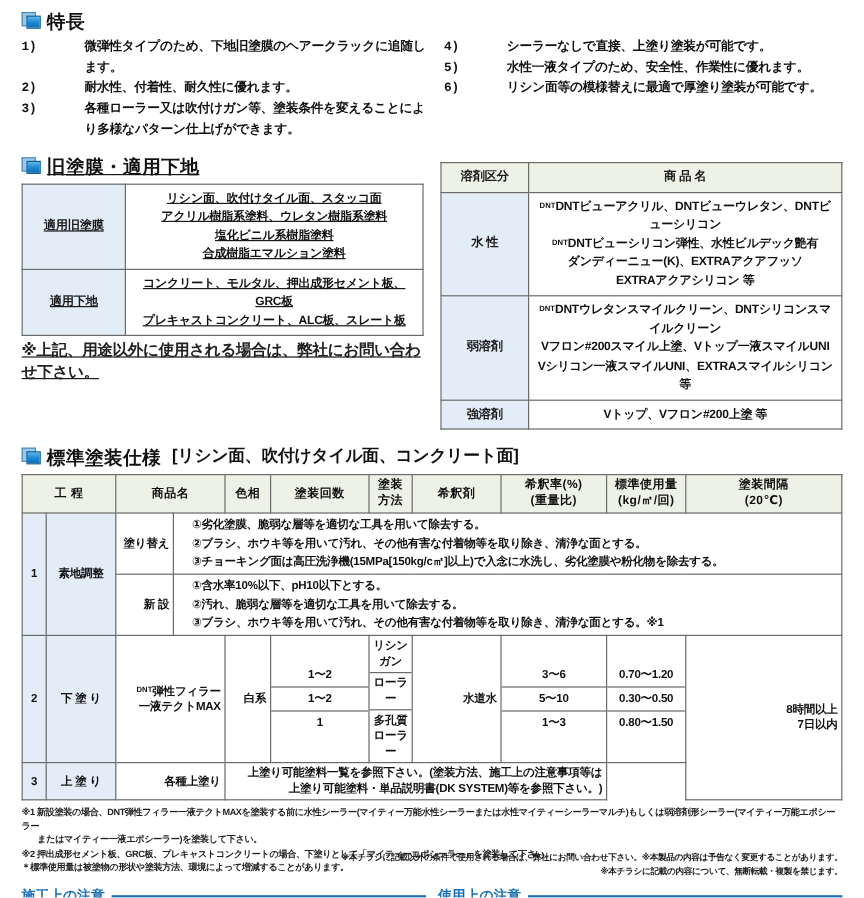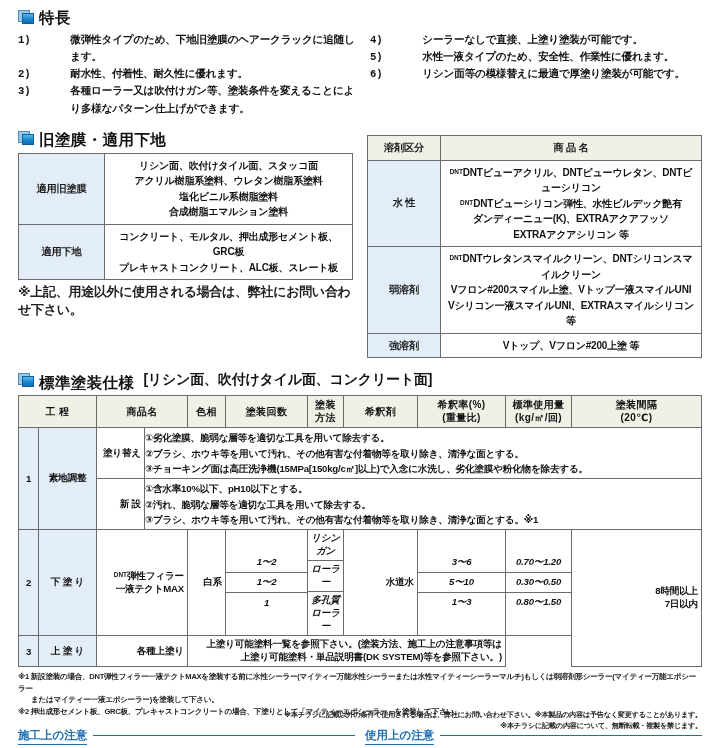--- a/index.html
+++ b/index.html
@@ -30,44 +30,44 @@
   #features{padding-top:9px;font-family:Liberation Mono, monospace;}
   .feat-grid{display:flex;margin-top:5px;}
   .feat-col{width:50%;box-sizing:border-box;}
   .feat-col.right{padding-left:10px;}
   .feat-item{display:flex;font-size:10.6px;line-height:1.62;letter-spacing:-.2px;font-weight:bold;color:#111;}
   .feat-num{flex:0 0 auto;}
   .feat-txt{flex:1 1 auto;padding-left:40px;}
 
   
   .row2{display:flex;margin-top:12px;gap:14px;}
-  .col-l{width:335px;}
+  .col-l{width:335px;text-decoration:underline;}
   .col-r{width:335px;}
 
   table{border-collapse:collapse;width:100%;}
   td,th{border:1px solid #6b6b6b;vertical-align:middle;}
   .tbl{margin-top:5px;font-size:10px;}
   .tbl td{padding:4px 5px;line-height:1.55;letter-spacing:-.2px;}
   .lbl-blue{background:#e2edf7;text-align:center;font-weight:bold;font-size:10.2px;letter-spacing:1px;}
   .hd-green{background:#eef2e6;text-align:center;font-weight:bold;font-size:10.2px;letter-spacing:1px;}
   .cell-txt{font-weight:bold;color:#111;text-align:center;}
   .note-small{font-size:13px;font-weight:bold;margin-top:3px;letter-spacing:-.3px;color:#222;}
   sup.dnt{font-size:6.4px;vertical-align:2px;letter-spacing:0;font-weight:bold;}
 
   
   #spec{margin-top:13px;}
   .spec-tbl{margin-top:5px;font-size:9.6px;}
   .spec-tbl td{padding:2px 3px;font-weight:bold;color:#111;letter-spacing:-.2px;}
   .spec-tbl td.h{background:#eef2e6;text-align:center;line-height:1.25;font-size:10px;letter-spacing:.4px;padding:3px 2px;}
   .spec-tbl td.b{background:#e2edf7;text-align:center;}
   .spec-tbl td.c{text-align:right;}
-  .spec-tbl td.l{text-align:left;padding-left:0;line-height:1.6;}
+  .spec-tbl td.l{text-align:left;padding-left:15px;line-height:1.6;}
   .spec-tbl td.nopad{padding:0;}
   .sub-tbl{border-collapse:collapse;width:100%;}
-  .sub-tbl td{border:0;border-bottom:1px solid #6b6b6b;text-align:center;padding:2px 2px;font-size:9.6px;height:15px;font-style:italic;}
+  .sub-tbl td{border:0;border-bottom:1px solid #6b6b6b;text-align:center;padding:2px 2px;font-size:9.6px;height:15px;}
   .sub-tbl tr:last-child td{border-bottom:0;}
   .spec-notes{margin-top:4px;font-size:7.6px;font-weight:bold;line-height:1.5;letter-spacing:-.3px;color:#222;}
   .spec-notes div{text-indent:0;}
   .spec-notes .ind{padding-left:13px;}
 
   
   .bottom{display:flex;margin-top:11px;gap:10px;}
   .bcol{width:50%;}
   .bhead{display:flex;align-items:center;gap:6px;}
   .bhead .t{font-size:11.5px;font-weight:bold;color:#1a6fb5;border-bottom:1.6px solid #1a6fb5;padding-bottom:1px;white-space:nowrap;}
@@ -335,20 +335,21 @@
           <div>上塗り可能塗料・単品説明書(DK SYSTEM)等を参照下さい。)</div>
         </td>
       </tr>
     </tbody>
       </table>
 
     <div class="spec-notes">
       <div>※1 新設塗装の場合、DNT弾性フィラー一液テクトMAXを塗装する前に水性シーラー(マイティー万能水性シーラーまたは水性マイティーシーラーマルチ)もしくは弱溶剤形シーラー(マイティー万能エポシーラー</div>
       <div class="ind">またはマイティー一液エポシーラー)を塗装して下さい。</div>
       <div>※2 押出成形セメント板、GRC板、プレキャストコンクリートの場合、下塗りとして「マイティーエポシーラー」を塗装して下さい。</div>
+      <div>＊標準使用量は被塗物の形状や塗装方法、環境によって増減することがあります。</div>
     </div>
   </section>
 
   <div class="bottom">
 
     <div class="bcol">
       <div class="bhead">
         <span class="t">施工上の注意</span>
         <span class="rule"></span>
       </div>

